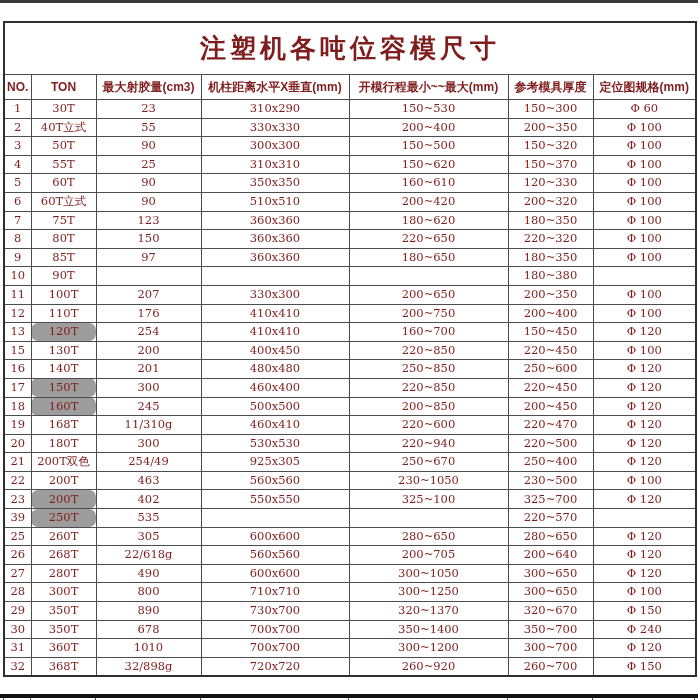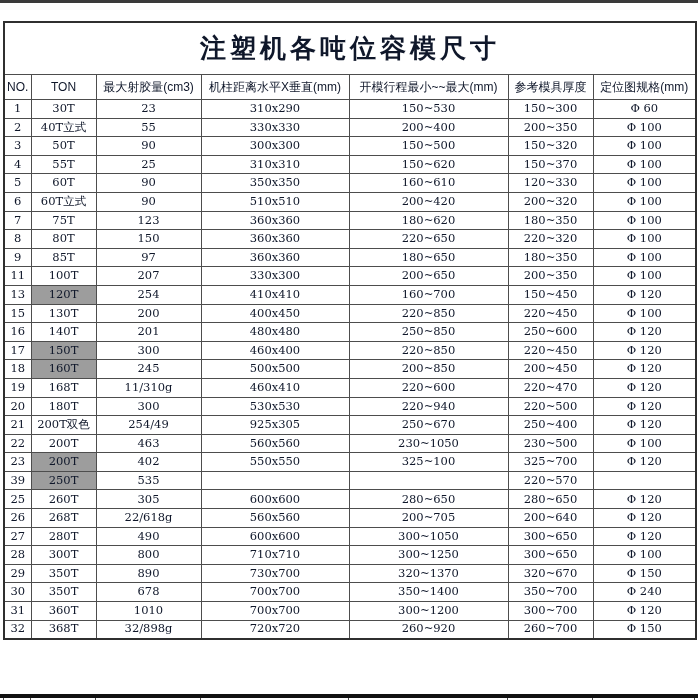--- a/index.html
+++ b/index.html
@@ -21,21 +21,21 @@
   .sheet {
     position: absolute;
     top: 21px;
     left: 3px;
     width: 692px;
   }
   table.mold-table {
     border-collapse: collapse;
     table-layout: fixed;
     width: 692px;
-    color: #0f172a;
+    color: #7f1d1d;
   }
   table.mold-table th,
   table.mold-table td {
     border: 1px solid #4d4d4d;
     padding: 0;
     text-align: center;
     vertical-align: middle;
     overflow: hidden;
     white-space: nowrap;
   }
@@ -45,30 +45,30 @@
   .title-cell {
     height: 51px;
     font-size: 26px;
     font-weight: bold;
     letter-spacing: 4px;
     font-family: "DejaVu Serif", "Liberation Serif", serif;
   }
   .head-cell {
     height: 24px;
     font-size: 12px;
-    font-weight: normal;
+    font-weight: bold;
     font-family: "Liberation Sans", "DejaVu Sans", sans-serif;
   }
   tr.data-row { height: 18.6px; }
   tr.data-row td {
     font-size: 11.5px;
     line-height: 1;
     font-family: "DejaVu Serif", "Liberation Serif", serif;
   }
-  td.hl { background: #9d9d9d; }
+  td.hl { background: #9d9d9d; border-radius: 7px; }
   .bottom-bar {
     position: absolute;
     top: 694px; left: 0;
     width: 698px; height: 4px;
     background: #111111;
   }
   .bottom-stubs {
     position: absolute;
     top: 698px; left: 0;
     width: 698px; height: 2px;
@@ -188,26 +188,44 @@
         <tr class="data-row">
     <td>9</td>
     <td>85T</td>
     <td>97</td>
     <td>360x360</td>
     <td>180~650</td>
     <td>180~350</td>
     <td>Φ 100</td>
   </tr>
         <tr class="data-row">
+    <td>10</td>
+    <td>90T</td>
+    <td></td>
+    <td></td>
+    <td></td>
+    <td>180~380</td>
+    <td></td>
+  </tr>
+        <tr class="data-row">
     <td>11</td>
     <td>100T</td>
     <td>207</td>
     <td>330x300</td>
     <td>200~650</td>
     <td>200~350</td>
+    <td>Φ 100</td>
+  </tr>
+        <tr class="data-row">
+    <td>12</td>
+    <td>110T</td>
+    <td>176</td>
+    <td>410x410</td>
+    <td>200~750</td>
+    <td>200~400</td>
     <td>Φ 100</td>
   </tr>
         <tr class="data-row">
     <td>13</td>
     <td class="hl">120T</td>
     <td>254</td>
     <td>410x410</td>
     <td>160~700</td>
     <td>150~450</td>
     <td>Φ 120</td>

